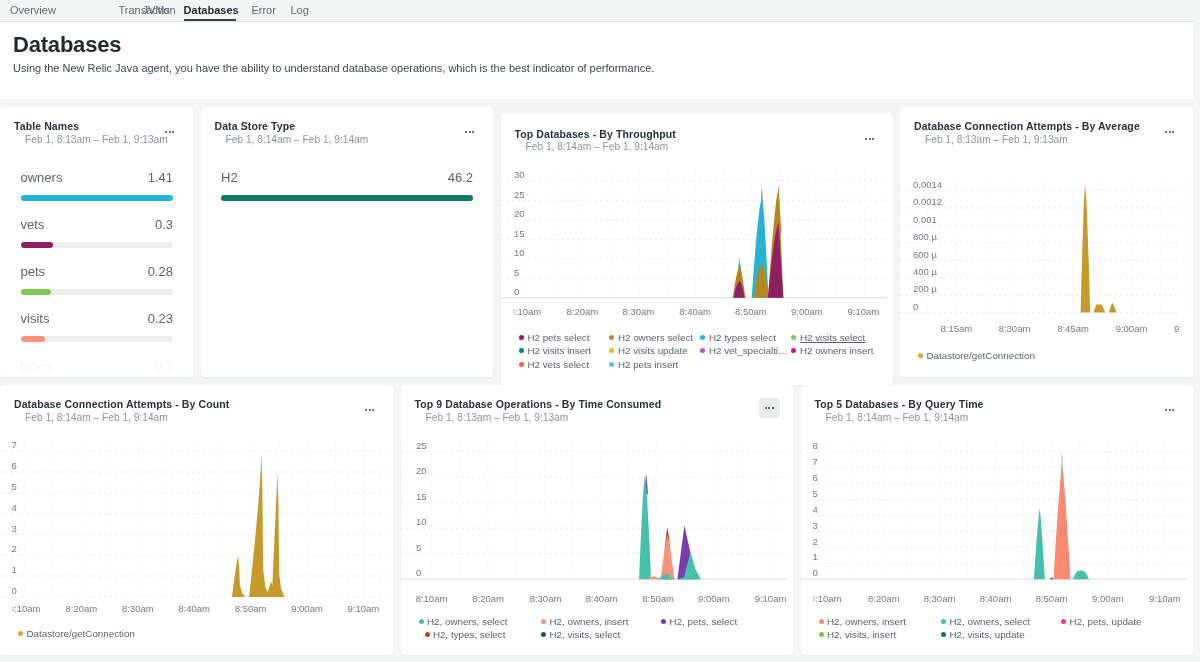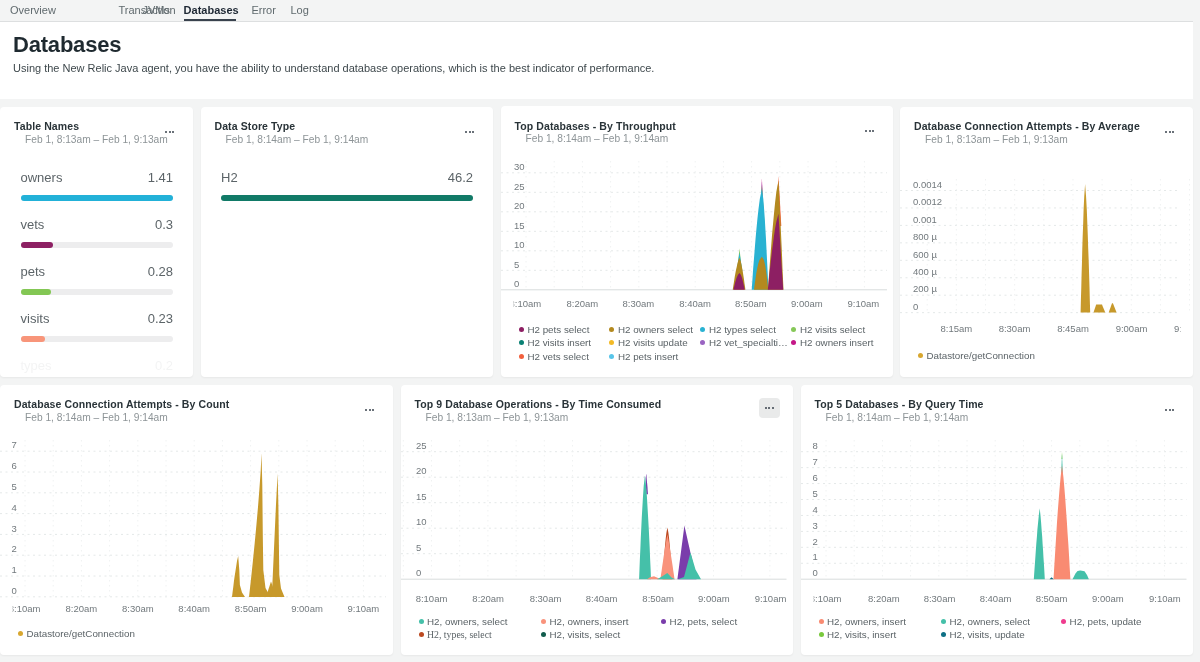--- a/index.html
+++ b/index.html
@@ -82,21 +82,21 @@
   <div class="dots" style="left:264.5px; top:24px;">
       <i></i>
     </div>
   <div class="brlabel" style="top:63.5px;">H2</div>
     <div class="brval" style="top:63.5px;">46.2</div>
   <div class="brtrack" style="top:88px;">
       <span class="brfill" style="width:100%; background:#117a67;"></span>
     </div>
 </div>
 
-<div class="card" id="c3" style="left:500.5px; top:106px; width:392.5px; height:270.5px;text-align:right;">
+<div class="card" id="c3" style="left:500.5px; top:114px; width:392.5px; height:270.5px;text-align:right;">
   <div class="ct">Top Databases - By Throughput</div>
   <div class="cs">Feb 1, 8:14am – Feb 1, 9:14am</div>
   <div class="dots" style="left:364.5px; top:24px;">
       <i></i>
     </div>
   <svg width="392.5" height="270.5" viewBox="0 0 392.5 270.5" style="position:absolute;left:0;top:0;">
       <line x1="0" y1="66.8" x2="386" y2="66.8" stroke="#e4e8e8" stroke-width="1" stroke-dasharray="2,3.5"></line>
       <line x1="0" y1="86.3" x2="386" y2="86.3" stroke="#e4e8e8" stroke-width="1" stroke-dasharray="2,3.5"></line>
       <line x1="0" y1="105.8" x2="386" y2="105.8" stroke="#e4e8e8" stroke-width="1" stroke-dasharray="2,3.5"></line>
       <line x1="0" y1="125.3" x2="386" y2="125.3" stroke="#e4e8e8" stroke-width="1" stroke-dasharray="2,3.5"></line>
@@ -140,21 +140,21 @@
       <polygon points="250.7,183.8 251.4,173.7 252.1,163.6 252.9,153.5 253.7,143.4 254.5,133.3 255.4,123.2 256.4,113.1 257.5,103.0 258.8,92.9 260.9,82.8 260.9,82.8 262.3,92.9 263.1,103.0 263.8,113.1 264.4,123.2 265.0,133.3 265.5,143.4 266.0,153.5 266.5,163.6 267.0,173.7 267.4,183.8" fill="#29b2d2"></polygon>
       <polygon points="253.0,183.8 253.4,180.5 253.8,177.2 254.3,173.9 254.8,170.5 255.3,167.2 255.9,163.9 256.6,160.6 257.4,157.3 258.4,154.0 260.9,150.7 260.9,150.7 262.9,154.0 263.7,157.3 264.4,160.6 264.9,163.9 265.4,167.2 265.8,170.5 266.2,173.9 266.5,177.2 266.9,180.5 267.2,183.8" fill="#b3891f"></polygon>
       <polygon points="274.4,120 277.5,70.3 280.3,120" fill="#f2603d"></polygon>
       <polygon points="267.0,183.8 267.7,172.9 268.5,162.0 269.3,151.0 270.2,140.1 271.0,129.2 272.0,118.3 273.0,107.4 274.1,96.4 275.4,85.5 277.5,74.6 277.5,74.6 278.1,85.5 278.6,96.4 279.1,107.4 279.6,118.3 280.1,129.2 280.6,140.1 281.1,151.0 281.5,162.0 282.0,172.9 282.5,183.8" fill="#b3891f"></polygon>
       <polygon points="266.8,183.8 267.6,176.2 268.3,168.6 269.2,161.0 270.0,153.4 270.9,145.8 271.9,138.2 272.9,130.6 274.0,123.0 275.4,115.4 277.5,107.8 277.5,107.8 277.9,115.4 278.4,123.0 278.8,130.6 279.3,138.2 279.8,145.8 280.2,153.4 280.7,161.0 281.2,168.6 281.7,176.2 282.2,183.8" fill="#8d1f63"></polygon>
       <rect x="0" y="190.800000" width="12.6" height="17" fill="#fff"></rect>
     </svg>
   <div class="leg" style="left:18.4px; top:217.9px;"><i style="background:#8d1f63;"></i>H2 pets select</div>
   <div class="leg" style="left:108.9px; top:217.9px;"><i style="background:#b3891f;"></i>H2 owners select</div>
   <div class="leg" style="left:199.9px; top:217.9px;"><i style="background:#29b2d2;"></i>H2 types select</div>
-  <div class="leg" style="left:290.9px; top:217.9px;"><i style="background:#86c858;"></i>H2 visits select</div>
+  <div class="leg" style="left:290.9px; top:217.9px;text-decoration:underline;"><i style="background:#86c858;"></i>H2 visits select</div>
   <div class="leg" style="left:18.4px; top:231.4px;"><i style="background:#0a8174;"></i>H2 visits insert</div>
   <div class="leg" style="left:108.9px; top:231.4px;"><i style="background:#f3ba26;"></i>H2 visits update</div>
   <div class="leg" style="left:199.9px; top:231.4px;"><i style="background:#9a64c2;"></i>H2 vet_specialti…</div>
   <div class="leg" style="left:290.9px; top:231.4px;"><i style="background:#c41887;"></i>H2 owners insert</div>
   <div class="leg" style="left:18.4px; top:244.9px;"><i style="background:#f2603d;"></i>H2 vets select</div>
   <div class="leg" style="left:108.9px; top:244.9px;"><i style="background:#58c5e9;"></i>H2 pets insert</div>
 </div>
 
 <div class="card" id="c4" style="left:900px; top:106.5px; width:293px; height:270.5px;">
   <div class="ct">Database Connection Attempts - By Average</div>
@@ -301,21 +301,21 @@
       <polygon points="246.0,194.2 249.0,192.3 253.0,191.2 257.0,193.0 259.5,194.2" fill="#f9937c"></polygon>
       <polygon points="261.5,194.2 261.8,189.0 262.2,183.9 262.6,178.7 263.0,173.5 263.4,168.3 263.8,163.2 264.3,158.0 264.8,152.8 265.4,147.7 266.4,142.5 266.4,142.5 267.4,147.7 268.0,152.8 268.5,158.0 269.0,163.2 269.4,168.3 269.8,173.5 270.2,178.7 270.6,183.9 271.0,189.0 271.3,194.2" fill="#bc4a21"></polygon>
       <polygon points="259.4,194.2 260.0,189.7 260.7,185.3 261.3,180.8 262.0,176.3 262.6,171.8 263.3,167.4 264.0,162.9 264.8,158.4 265.5,154.0 266.4,149.5 266.4,149.5 267.3,154.0 268.1,158.4 268.8,162.9 269.5,167.4 270.2,171.8 270.9,176.3 271.6,180.8 272.2,185.3 272.9,189.7 273.5,194.2" fill="#f9937c"></polygon>
       <polygon points="256.0,194.2 261.0,191.5 266.3,188.0 270.5,192.5 274.0,194.2" fill="#45c0a9"></polygon>
       <polygon points="276.4,194.2 277.1,188.8 277.8,183.5 278.5,178.1 279.2,172.8 279.9,167.4 280.6,162.0 281.3,156.7 282.0,151.3 282.7,146.0 283.4,140.6 283.4,140.6 284.6,146.0 285.8,151.3 287.0,156.7 288.2,162.0 289.4,167.4 290.7,172.8 291.9,178.1 293.1,183.5 294.3,188.8 295.5,194.2" fill="#7a3dab"></polygon>
       <polygon points="277.0,194.2 283.0,192.0 289.5,167.5 294.5,184.5 300.0,194.2" fill="#45c0a9"></polygon>
     </svg>
   <div class="leg" style="left:18px; top:231.0px;"><i style="background:#45c0a9;"></i>H2, owners, select</div>
   <div class="leg" style="left:140.5px; top:231.0px;"><i style="background:#f9937c;"></i>H2, owners, insert</div>
   <div class="leg" style="left:260.6px; top:231.0px;"><i style="background:#7a3dab;"></i>H2, pets, select</div>
-  <div class="leg" style="left:18px; top:244.0px;font-family:Liberation Serif, serif;"><i style="background:#bc4a21;"></i>H2, types, select</div>
+  <div class="leg" style="left:24px; top:244.0px;"><i style="background:#bc4a21;"></i>H2, types, select</div>
   <div class="leg" style="left:140.5px; top:244.0px;"><i style="background:#115c4d;"></i>H2, visits, select</div>
 </div>
 
 <div class="card" id="c7" style="left:800.5px; top:384.5px; width:392.5px; height:270.5px;">
   <div class="ct">Top 5 Databases - By Query Time</div>
   <div class="cs">Feb 1, 8:14am – Feb 1, 9:14am</div>
   <div class="dots" style="left:364.5px; top:24px;">
       <i></i>
     </div>
   <svg width="392.5" height="270.5" viewBox="0 0 392.5 270.5" style="position:absolute;left:0;top:0;">

